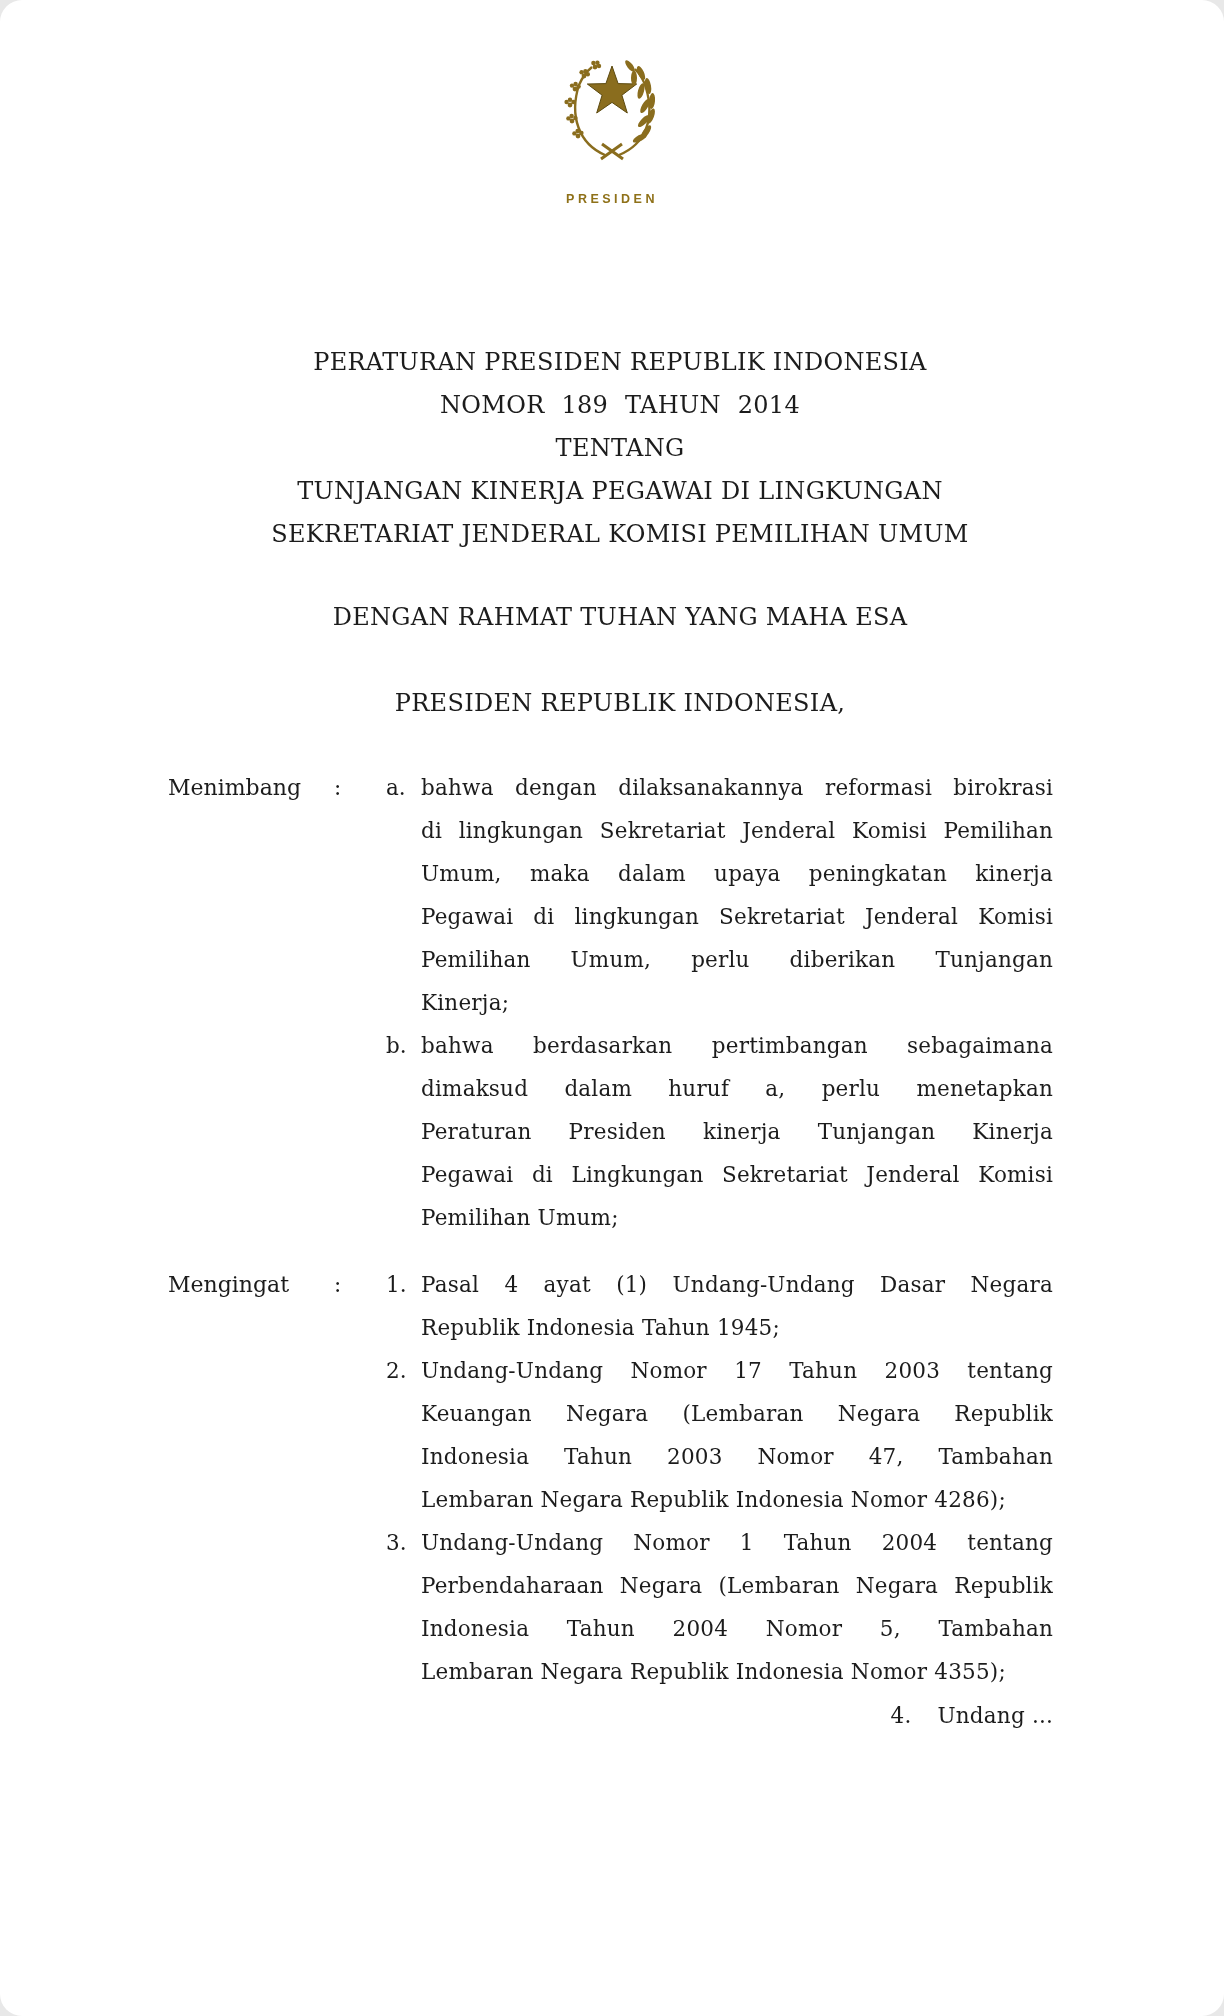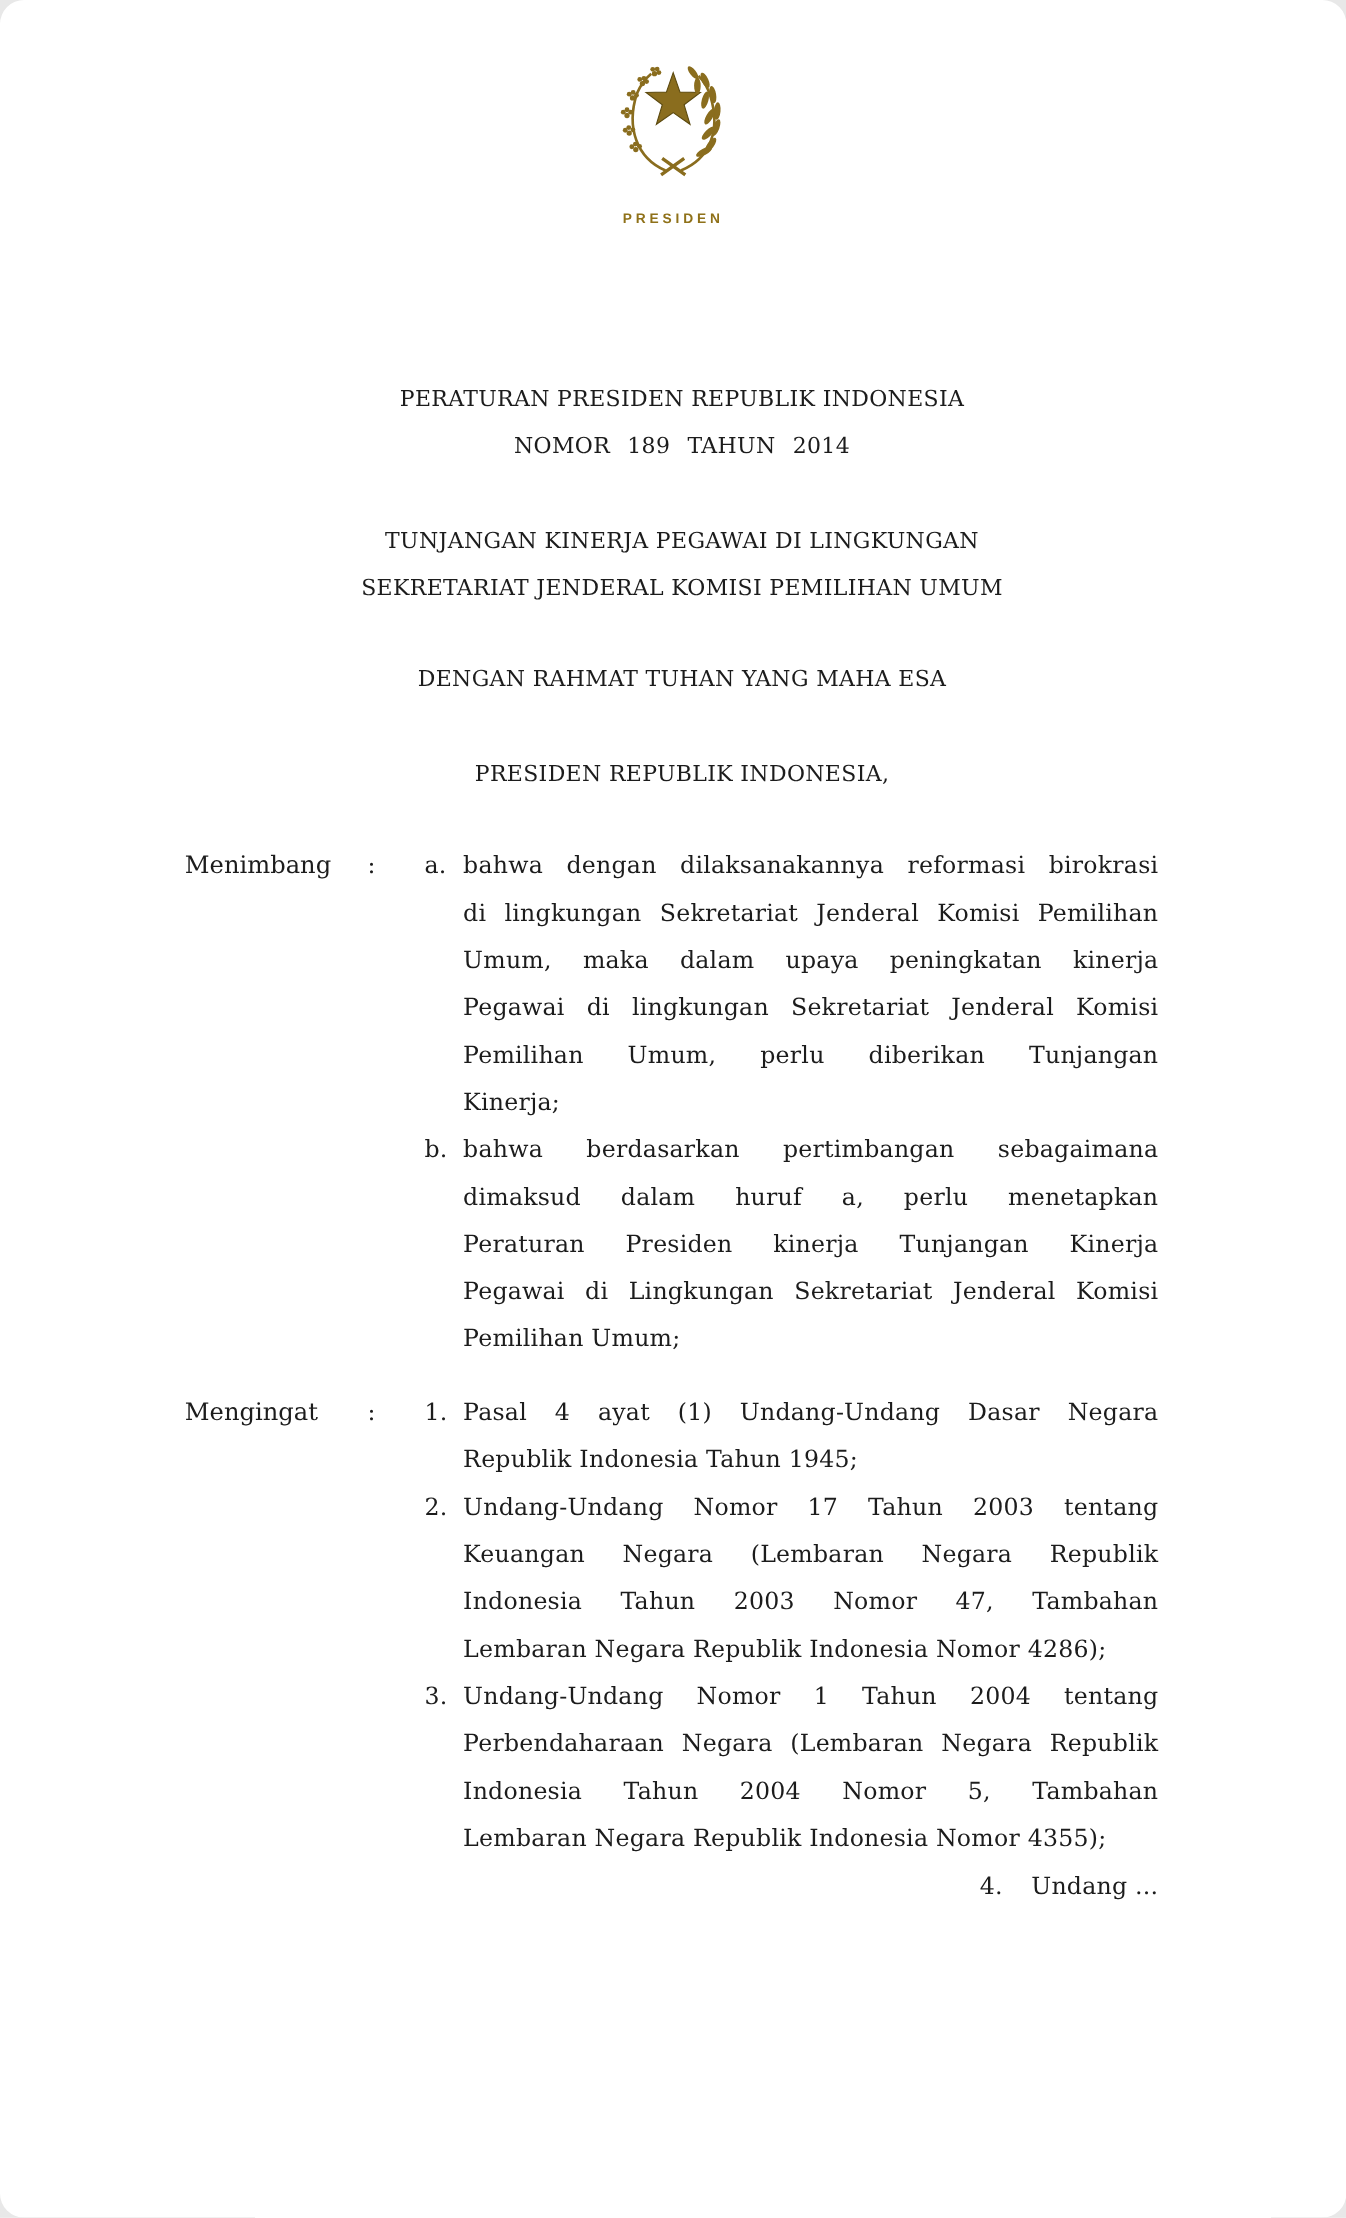--- a/index.html
+++ b/index.html
@@ -20,21 +20,21 @@
     position: absolute; top: 191px; left: 0; width: 1224px;
     text-align: center;
     font-family: "Liberation Sans", sans-serif;
     font-size: 12.5px; font-weight: 600;
     letter-spacing: 3.5px; line-height: 16px;
     color: #8f7119;
   }
   
   .cline {
     position: absolute; left: 185px; width: 870px; height: 43px;
-    line-height: 43px; font-size: 20px; text-align: center;
+    line-height: 43px; font-size: 24px; text-align: center;
     letter-spacing: 0.3px; white-space: nowrap;
   }
   .spaced { word-spacing: 9px; }
   
   .side   { position: absolute; left: 168px; height: 43px; line-height: 43px; font-size: 22px; }
   .colon  { position: absolute; left: 334px; height: 43px; line-height: 43px; font-size: 21.5px; }
   .marker { position: absolute; left: 386px; height: 43px; line-height: 43px; font-size: 21.5px; }
   .bline  {
     position: absolute; left: 421px; width: 632px; height: 43px;
     line-height: 43px; font-size: 21.5px; letter-spacing: 0.2px;
@@ -113,20 +113,21 @@
       <path class="gold-line" stroke-width="3" d="M 50 86 L 71 101 M 70 86 L 49 101"></path>
     </svg>
   </div>
 
   <div class="agency">
     <div>PRESIDEN</div>
   </div>
 
   <div class="cline" style="top:341px">PERATURAN PRESIDEN REPUBLIK INDONESIA</div>
   <div class="cline spaced" style="top:384px">NOMOR 189 TAHUN 2014</div>
+  <div class="cline" style="top:427px">TENTANG</div>
   <div class="cline" style="top:470px">TUNJANGAN KINERJA PEGAWAI DI LINGKUNGAN</div>
   <div class="cline" style="top:513px">SEKRETARIAT JENDERAL KOMISI PEMILIHAN UMUM</div>
 
   <div class="cline" style="top:596px">DENGAN RAHMAT TUHAN YANG MAHA ESA</div>
   <div class="cline" style="top:682px">PRESIDEN REPUBLIK INDONESIA,</div>
 
   <span class="side" style="top:766px">Menimbang</span>
   <span class="colon" style="top:766px">:</span>
 
   <span class="marker" style="top:766px">a.</span>

